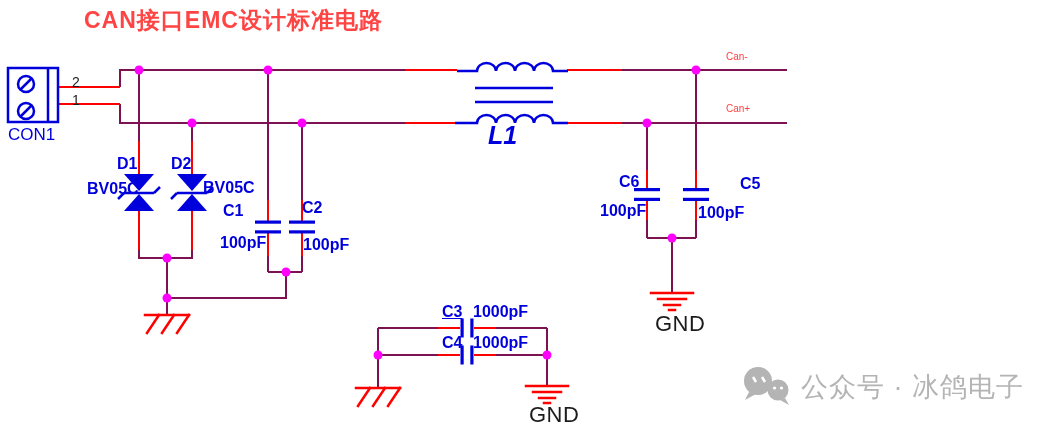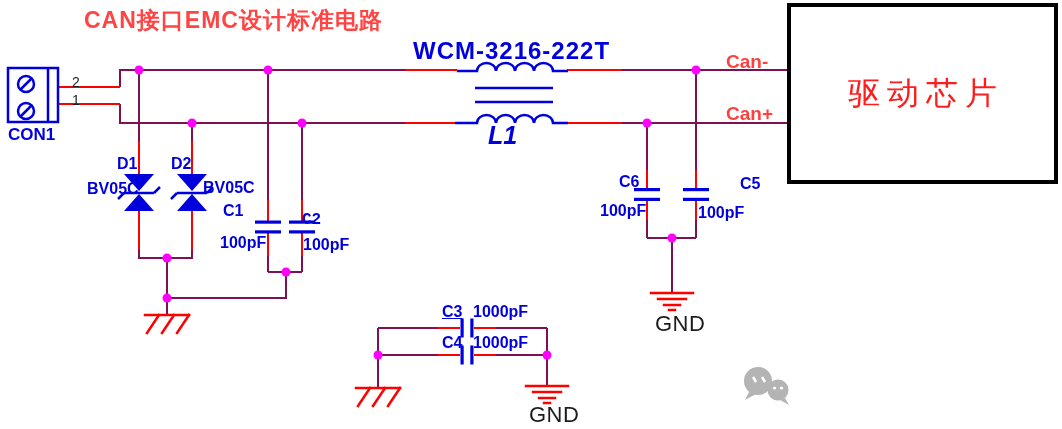--- a/index.html
+++ b/index.html
@@ -12,23 +12,23 @@
   .r{stroke:var(--pin,#ff0000);stroke-width:2;fill:none;}
   .b{stroke:var(--symbol,#0000dd);stroke-width:2.5;fill:none;}
   .bf{fill:var(--symbol,#0000dd);stroke:none;}
   .dot{fill:var(--junction,#ff00ff);stroke:none;}
   .gnd{stroke:var(--pin,#ff0000);stroke-width:2.5;fill:none;stroke-linecap:square;}
   .lbl{position:absolute;line-height:1;white-space:nowrap;}
   .lbl.blue{color:var(--symbol,#0000dd);font-size:16px;font-weight:600;}
   .title{left:84px;top:9px;font-size:23px;font-weight:600;color:var(--title-red,#ff4444);letter-spacing:1px;}
   .part{left:413px;top:39px;font-size:24px;font-weight:600;color:var(--symbol,#0000dd);letter-spacing:1px;}
   .l1{left:488px;top:123px;font-size:25px;font-weight:600;color:var(--symbol,#0000dd);font-style:italic;}
-  .con1{left:8px;top:126px;font-size:17px;font-weight:700;color:var(--symbol,#0000dd);}
+  .con1{left:8px;top:126px;font-size:17px;font-weight:400;color:var(--symbol,#0000dd);}
   .pin{font-size:14px;color:#1c1c1c;}
-  .net{font-size:19px;font-weight:700;color:var(--net-label-red,#ff4040);}
+  .net{font-size:10px;font-weight:400;color:var(--net-label-red,#ff4040);}
   .gndtxt{font-size:22px;font-weight:500;color:var(--text-dark,#1c1c1c);letter-spacing:0.5px;}
   .chip-box{
     position:absolute;left:787px;top:3px;width:271px;height:181px;box-sizing:border-box;
     border:4px solid var(--chip-border,#000);background:#fff;display:flex;align-items:center;justify-content:center;
   }
   .chip-box span{
     font-family:"Liberation Serif","DejaVu Serif",serif;
     font-size:32px;color:var(--chip-red,#ff1c1c);letter-spacing:7px;margin-right:-7px;
   }
   .watermark{position:absolute;left:741px;top:364px;display:flex;align-items:center;}
@@ -166,62 +166,59 @@
       <circle class="dot" cx="167" cy="258" r="4.5"></circle>
       <circle class="dot" cx="167" cy="298" r="4.5"></circle>
       <circle class="dot" cx="286" cy="272" r="4.5"></circle>
       <circle class="dot" cx="672" cy="238" r="4.5"></circle>
       <circle class="dot" cx="378" cy="355" r="4.5"></circle>
       <circle class="dot" cx="547" cy="355" r="4.5"></circle>
     </g>
   </svg>
 
   <div class="lbl title">CAN接口EMC设计标准电路</div>
-  <div class="lbl part">WCM-3216-222T</div>
   <div class="lbl l1">L1</div>
   <div class="lbl con1">CON1</div>
   <div class="lbl pin" style="left:72px;top:75px;">2</div>
   <div class="lbl pin" style="left:72px;top:93px;">1</div>
 
   <div class="lbl blue" style="left:117px;top:156px;">D1</div>
   <div class="lbl blue" style="left:171px;top:156px;">D2</div>
   <div class="lbl blue" style="left:87px;top:181px;">BV05C</div>
   <div class="lbl blue" style="left:203px;top:180px;">BV05C</div>
 
   <div class="lbl blue" style="left:223px;top:203px;">C1</div>
   <div class="lbl blue" style="left:220px;top:235px;">100pF</div>
-  <div class="lbl blue" style="left:302px;top:212px;font-family:Liberation Mono, monospace;">C2</div>
+  <div class="lbl blue" style="left:302px;top:200px;">C2</div>
   <div class="lbl blue" style="left:303px;top:237px;">100pF</div>
 
   <div class="lbl blue" style="left:619px;top:174px;">C6</div>
   <div class="lbl blue" style="left:600px;top:203px;">100pF</div>
   <div class="lbl blue" style="left:692px;top:176px;margin-left:48px;">C5</div>
   <div class="lbl blue" style="left:698px;top:205px;">100pF</div>
 
   <div class="lbl blue" style="left:442px;top:304px;text-decoration:underline;">C3</div>
   <div class="lbl blue" style="left:473px;top:304px;">1000pF</div>
   <div class="lbl blue" style="left:442px;top:335px;">C4</div>
   <div class="lbl blue" style="left:473px;top:335px;">1000pF</div>
 
   <div class="lbl net" style="left:726px;top:52px;">Can-</div>
   <div class="lbl net" style="left:726px;top:104px;">Can+</div>
 
   <div class="lbl gndtxt" style="left:655px;top:313px;">GND</div>
   <div class="lbl gndtxt" style="left:529px;top:404px;">GND</div>
 
-  <div class="chip-box">
-    <span>驱动芯片</span>
-  </div>
 
   <div class="watermark">
     <svg width="52" height="46" viewBox="0 0 52 46">
       <circle cx="17" cy="17" r="14" fill="#b4b4b4"></circle>
       <polygon points="8,28 4,36 15,30" fill="#b4b4b4"></polygon>
       <line x1="12" y1="13" x2="15" y2="18" stroke="#fff" stroke-width="2.5"></line>
       <line x1="21" y1="13" x2="24" y2="18" stroke="#fff" stroke-width="2.5"></line>
       <circle cx="37" cy="26" r="10.5" fill="#b4b4b4"></circle>
       <polygon points="44,34 48,41 39,36" fill="#b4b4b4"></polygon>
       <circle cx="33.5" cy="24" r="1.6" fill="#fff"></circle>
       <circle cx="40.5" cy="24" r="1.6" fill="#fff"></circle>
     </svg>
+    <span>公众号 · 冰鸽电子</span>
   </div>
 
 </div>
 
 </body></html>

